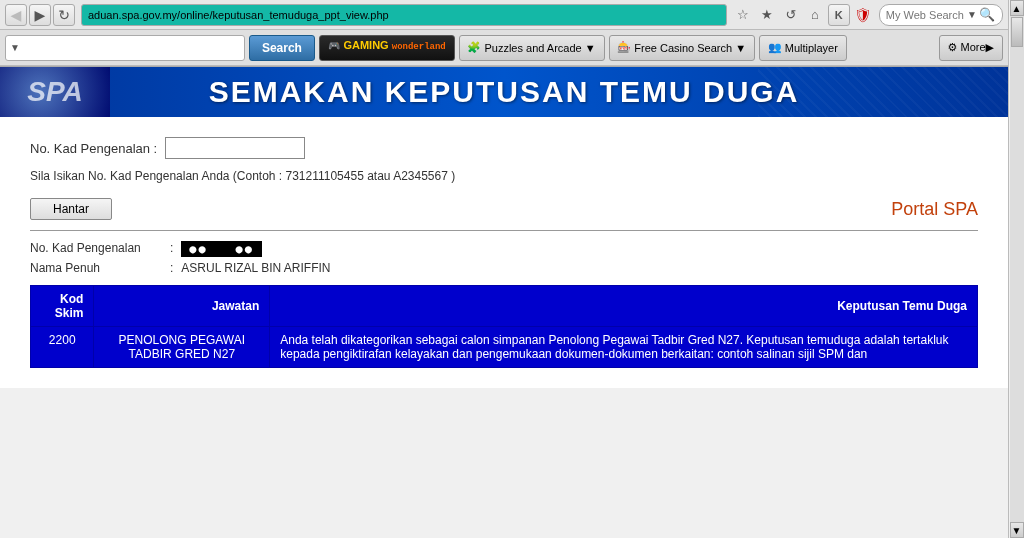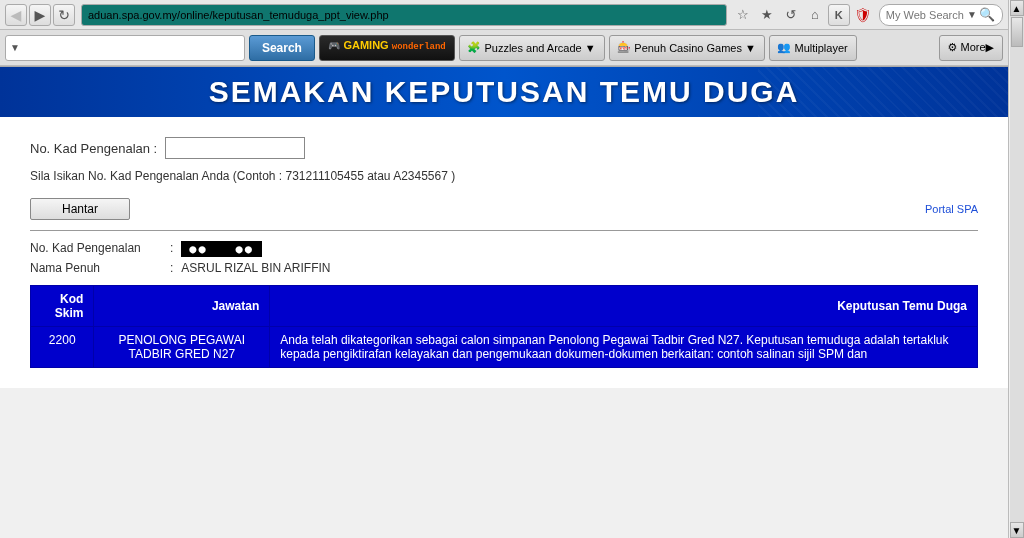--- a/index.html
+++ b/index.html
@@ -3,21 +3,21 @@
   <meta charset="utf-8">
   <style>
     * { margin: 0; padding: 0; box-sizing: border-box; }
     body { font-family: Arial, sans-serif; font-size: 12px; background: #f0f0f0; width: 1024px; height: 538px; overflow: hidden; }
 
     
     .browser-chrome { background: #ddd; border-bottom: 1px solid #aaa; }
     .nav-bar { display: flex; align-items: center; padding: 3px 5px; background: #e8e8e8; border-bottom: 1px solid #bbb; height: 30px; }
     .nav-btn { width: 22px; height: 22px; border: 1px solid #aaa; border-radius: 3px; background: linear-gradient(to bottom, #f5f5f5, #ddd); cursor: pointer; display: flex; align-items: center; justify-content: center; font-size: 14px; margin-right: 2px; color: #555; }
     .nav-btn.disabled { color: #bbb; }
-    .address-bar { flex: 1; height: 22px; border: 1px solid #aaa; border-radius: 3px; padding: 0 6px; font-size: 11px; background: #0f766e; margin: 0 4px; }
+    .address-bar { flex: 1; height: 22px; border: 1px solid #aaa; border-radius: 3px; padding: 0 6px; font-size: 11px; background: #14b8a6; margin: 0 4px; }
     .star-btn, .reload-btn, .home-btn, .kl-btn, .av-btn { width: 22px; height: 22px; display: flex; align-items: center; justify-content: center; font-size: 13px; color: #555; cursor: pointer; margin: 0 1px; }
     .search-bar-area { display: flex; align-items: center; }
 
     .toolbar { display: flex; align-items: center; padding: 3px 5px; background: #e0e0e0; border-bottom: 1px solid #bbb; height: 36px; gap: 4px; }
     .search-btn { background: linear-gradient(to bottom, #5b9bd5, #2e6da4); color: white; border: 1px solid #1a5a8a; border-radius: 3px; padding: 3px 12px; font-size: 12px; cursor: pointer; height: 26px; font-weight: bold; }
     .gaming-btn { background: linear-gradient(to bottom, #2a2a2a, #111); color: #ffcc00; border: 1px solid #555; border-radius: 3px; padding: 3px 8px; font-size: 11px; cursor: pointer; height: 26px; font-weight: bold; }
     .puzzles-btn { background: linear-gradient(to bottom, #e8e8e8, #ccc); border: 1px solid #999; border-radius: 3px; padding: 3px 8px; font-size: 11px; cursor: pointer; height: 26px; display: flex; align-items: center; gap: 3px; }
     .casino-btn { background: linear-gradient(to bottom, #e8e8e8, #ccc); border: 1px solid #999; border-radius: 3px; padding: 3px 8px; font-size: 11px; cursor: pointer; height: 26px; display: flex; align-items: center; gap: 3px; }
     .multi-btn { background: linear-gradient(to bottom, #e8e8e8, #ccc); border: 1px solid #999; border-radius: 3px; padding: 3px 8px; font-size: 11px; cursor: pointer; height: 26px; display: flex; align-items: center; gap: 3px; }
     .more-btn { background: linear-gradient(to bottom, #e8e8e8, #ccc); border: 1px solid #999; border-radius: 3px; padding: 3px 8px; font-size: 11px; cursor: pointer; height: 26px; display: flex; align-items: center; gap: 3px; margin-left: auto; }
@@ -25,22 +25,22 @@
     
     .banner { height: 50px; background: linear-gradient(to right, #003399, #0055cc, #003399); display: flex; align-items: center; justify-content: center; position: relative; overflow: hidden; }
     .banner-text { color: white; font-size: 30px; font-weight: bold; letter-spacing: 2px; text-shadow: 1px 1px 3px rgba(0,0,0,0.5); z-index: 2; }
 
     
     .content { background: white; padding: 20px 30px; }
     .form-row { display: flex; align-items: center; margin-bottom: 10px; }
     .form-label { font-size: 13px; color: #333; margin-right: 8px; text-align: center; }
     .form-input { width: 140px; height: 22px; border: 1px solid #888; padding: 0 4px; font-size: 12px; }
     .hint-text { font-size: 12px; color: #333; margin-bottom: 15px; }
-    .hantar-btn { border: 1px solid #888; background: linear-gradient(to bottom, #f5f5f5, #ddd); padding: 3px 31px; font-size: 12px; cursor: pointer; border-radius: 2px; }
-    .portal-link { color: #1d4ed8; font-size: 11px; text-decoration: none; float: right; }
+    .hantar-btn { border: 1px solid #888; background: linear-gradient(to bottom, #f5f5f5, #ddd); padding: 3px 22px; font-size: 12px; cursor: pointer; border-radius: 2px; }
+    .portal-link { color: #c2410c; font-size: 18px; text-decoration: none; float: right; }
     .form-actions { display: flex; justify-content: space-between; align-items: center; margin-bottom: 10px; }
     .divider { border: none; border-top: 1px solid #999; margin: 10px 0; }
 
     
     .result-section { margin-top: 4px; }
     .result-row { display: flex; margin-bottom: 4px; font-size: 12px; }
     .result-label { width: 140px; color: #333; }
     .result-colon { margin-right: 8px; color: #333; }
     .result-value { color: #333; }
     .ic-dots { background: #000; color: #fff; padding: 1px 8px; letter-spacing: 2px; font-family: monospace; font-size: 12px; display: inline-block; }
@@ -101,37 +101,40 @@
         </div>
 
         <div class="puzzles-btn">
           <span>🧩</span>
           <span>Puzzles and Arcade</span>
           <span>▼</span>
         </div>
 
         <div class="casino-btn">
           <span>🎰</span>
-          <span>Penuh Casino Games</span>
+          <span>Free Casino Search</span>
           <span>▼</span>
         </div>
 
         <div class="multi-btn">
           <span>👥</span>
           <span>Multiplayer</span>
         </div>
 
         <div class="more-btn">
           <span>⚙</span>
           <span>More▶</span>
         </div>
       </div>
     </div>
 
     <div class="banner">
+      <div style="position:absolute;left:0;top:0;width:110px;height:50px;background:radial-gradient(circle at 40px 25px, rgba(255,255,255,0.3), rgba(0,0,100,0.8));display:flex;align-items:center;justify-content:center;">
+        <span style="font-size:28px;font-weight:bold;color:rgba(255,255,255,0.7);font-style:italic;">SPA</span>
+      </div>
       <div style="position:absolute;right:0;top:0;width:250px;height:50px;background:repeating-linear-gradient(45deg,rgba(255,255,255,0.03) 0px,rgba(255,255,255,0.03) 2px,transparent 2px,transparent 8px);"></div>
       <span class="banner-text">SEMAKAN KEPUTUSAN TEMU DUGA</span>
     </div>
 
     <div class="content">
 
       <div class="form-row">
         <span class="form-label">No. Kad Pengenalan :</span>
         <input class="form-input" type="text" style="">
       </div>

